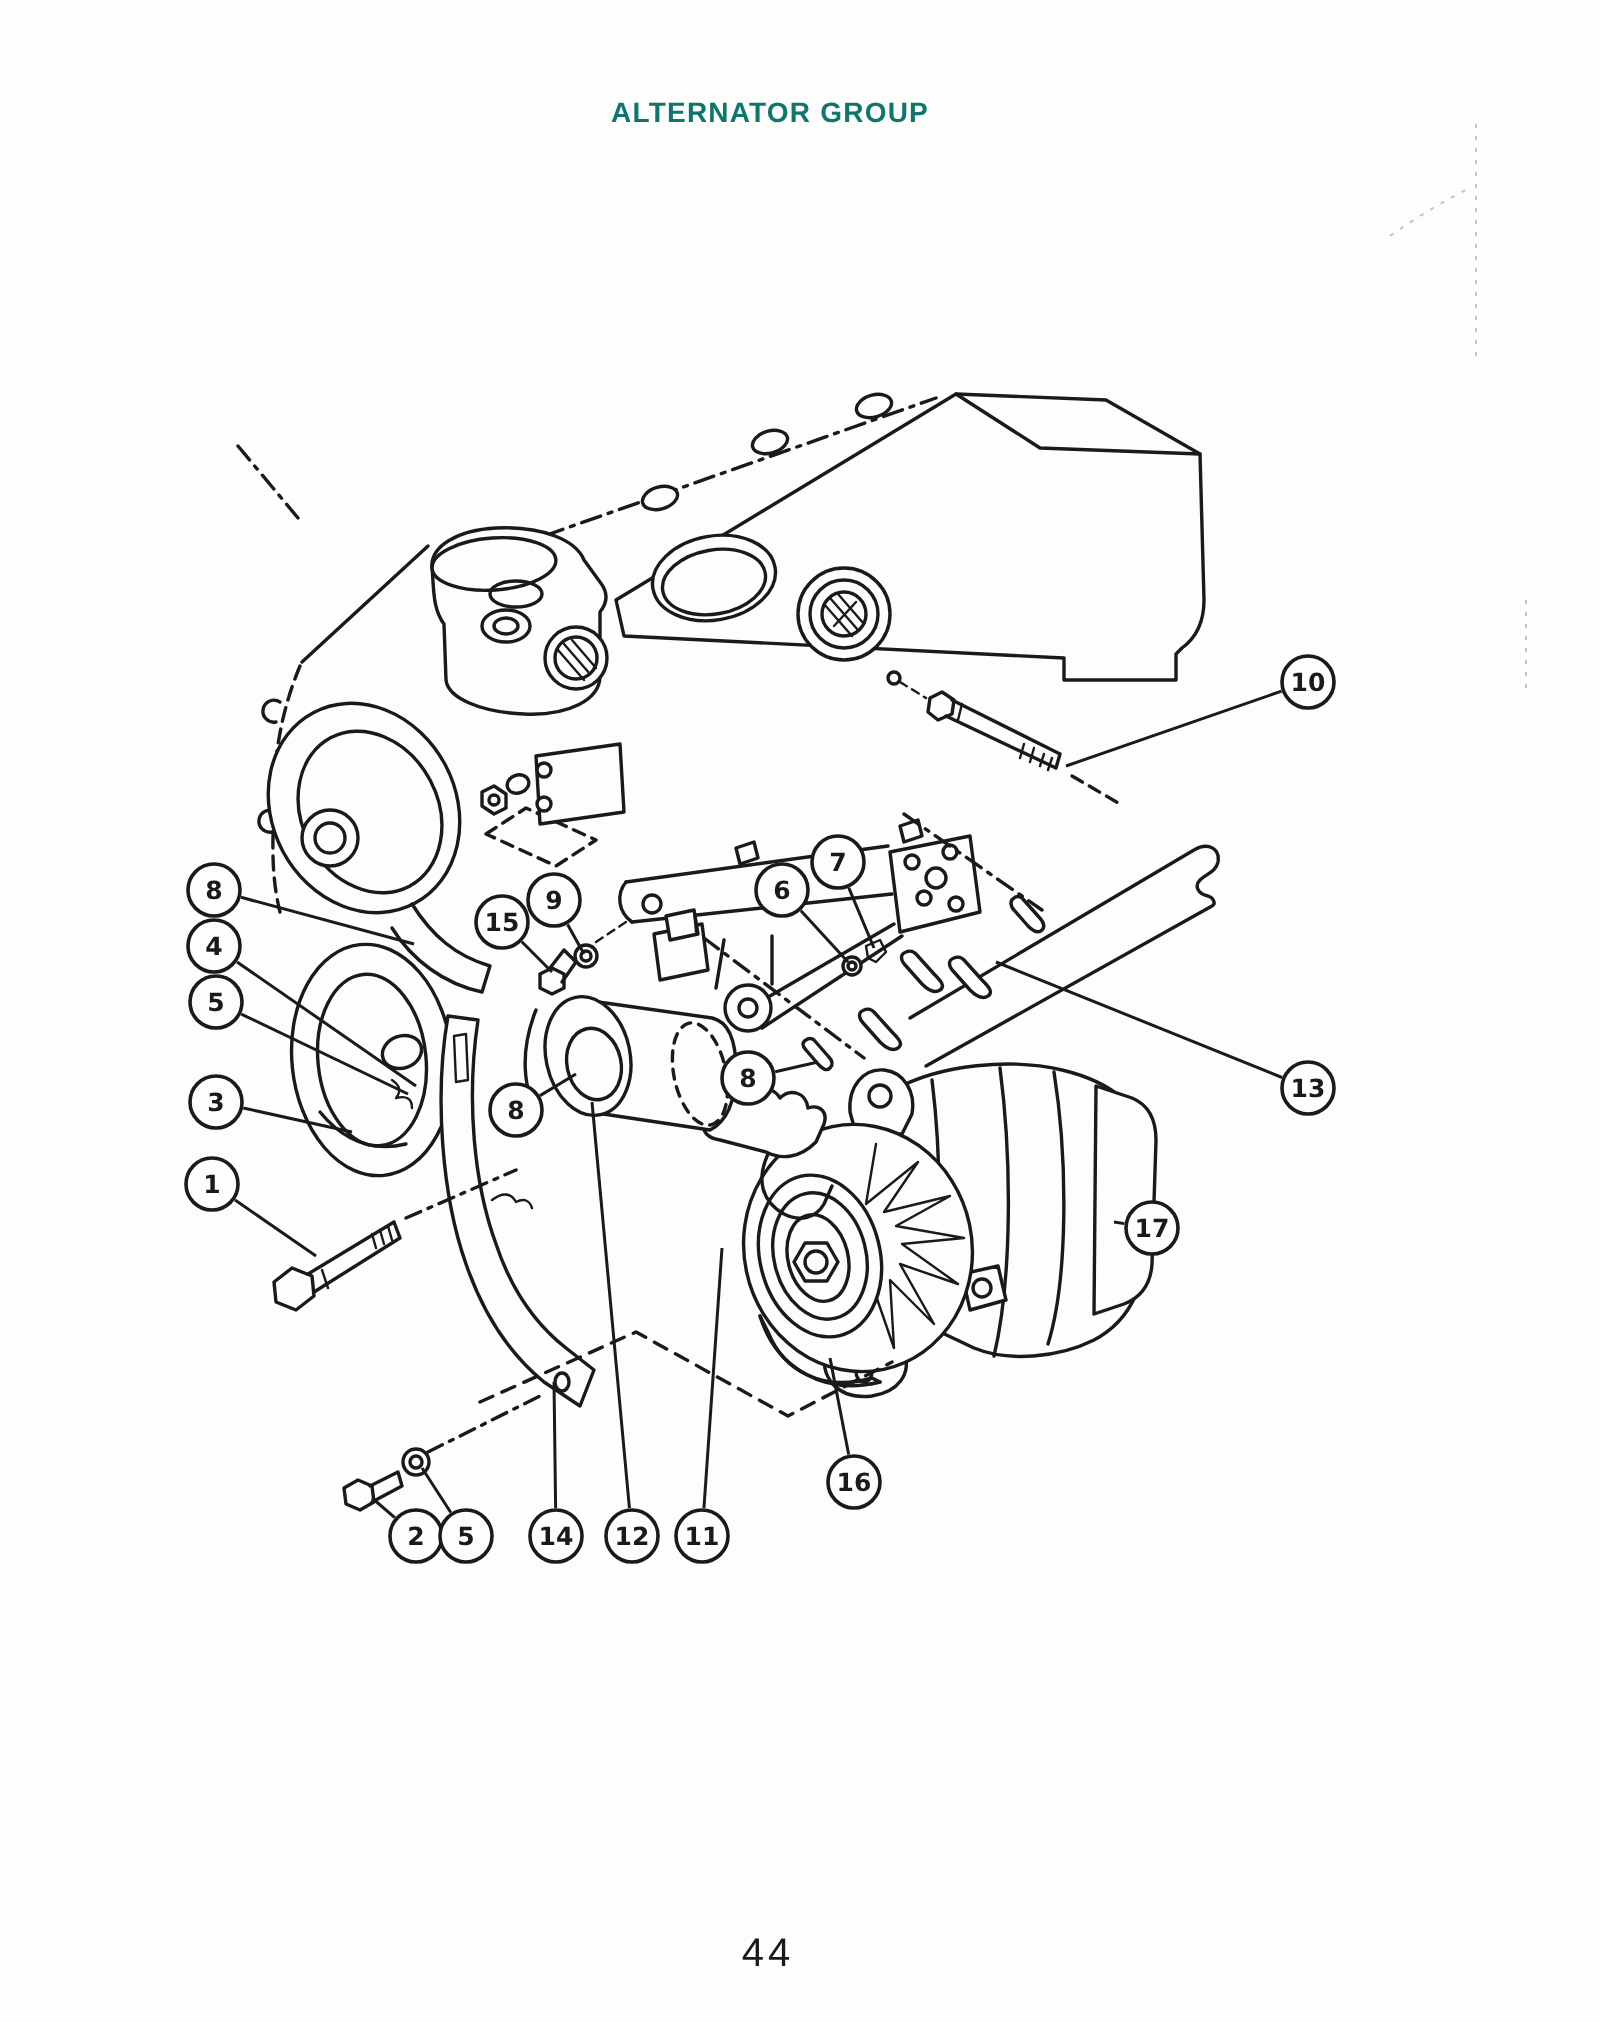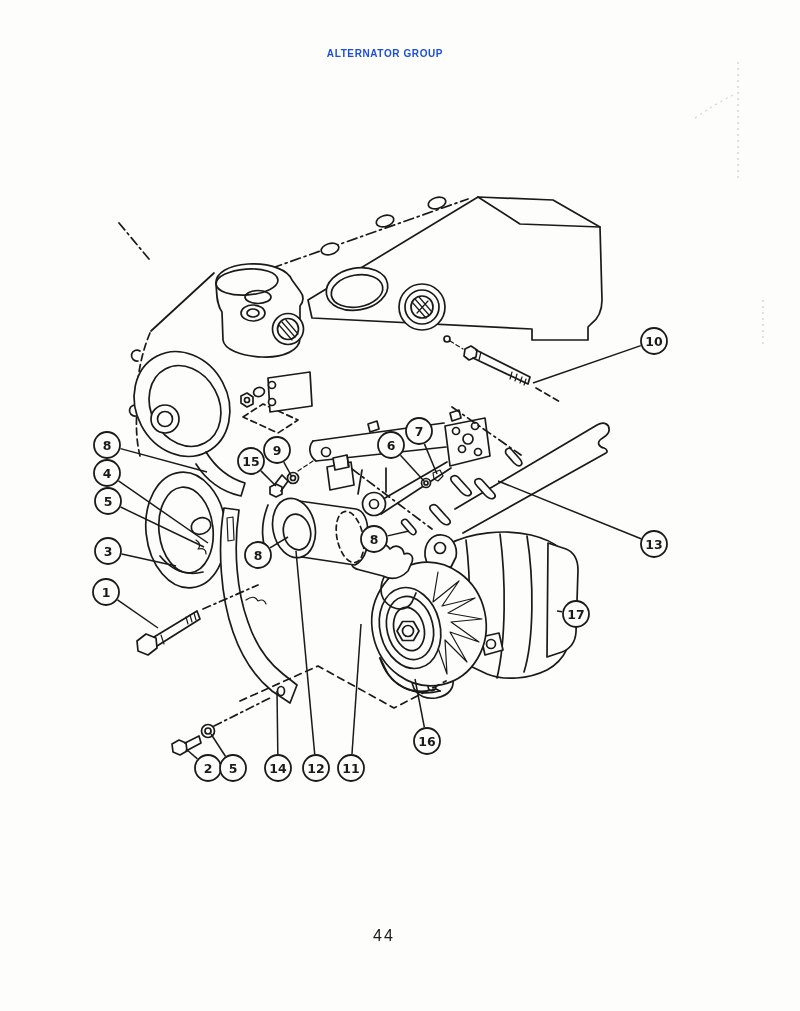--- a/index.html
+++ b/index.html
@@ -3,26 +3,26 @@
 <meta charset="utf-8">
 <style>
   html,body{margin:0;padding:0;}
   body{background:#e8e8e8;font-family:"Liberation Sans","DejaVu Sans",sans-serif;}
   .page{
     position:relative;width:800px;height:1011px;margin:0 auto;
     background:#fdfdfb;overflow:hidden;
   }
   .page-title{
     position:absolute;top:48px;left:385px;transform:translateX(-50%);
-    font-size:10px;font-weight:bold;letter-spacing:.6px;color:#1d4ed8;
+    font-size:14px;font-weight:bold;letter-spacing:.6px;color:#0f766e;
     white-space:nowrap;
   }
   .page-number{
-    position:absolute;top:927px;left:384px;transform:translateX(-50%);
-    font-size:16px;letter-spacing:2px;color:#1a1a1a;
+    position:absolute;top:966px;left:384px;transform:translateX(-50%);
+    font-size:20px;letter-spacing:2px;color:#1a1a1a;
   }
   svg{position:absolute;top:0;left:0;}
   .ink{stroke:#1a1a1a;fill:none;stroke-width:1.7;stroke-linecap:round;stroke-linejoin:round;}
   .inkfill{stroke:#1a1a1a;fill:#fdfdfb;stroke-width:1.7;stroke-linejoin:round;}
   .thin{stroke-width:1.2;}
   .faint{stroke:#c2c2c2;stroke-width:1;fill:none;}
 </style>
 </head>
 <body>
 

